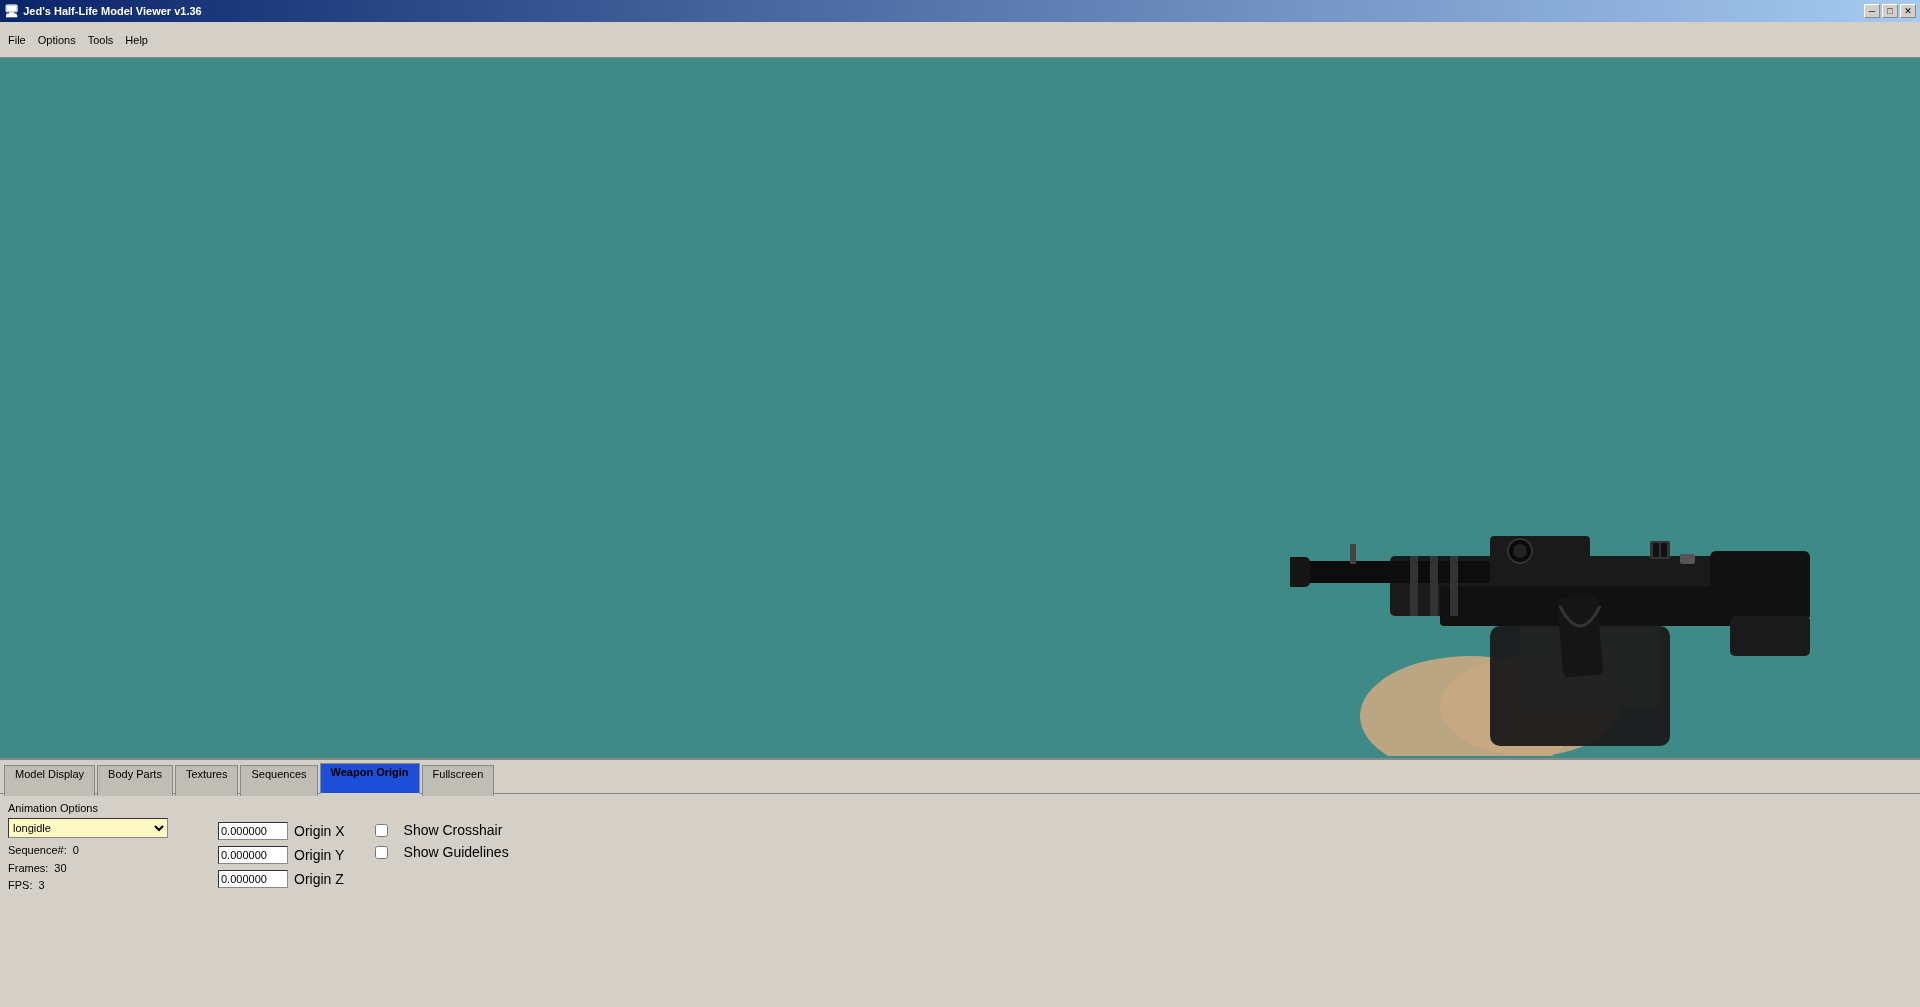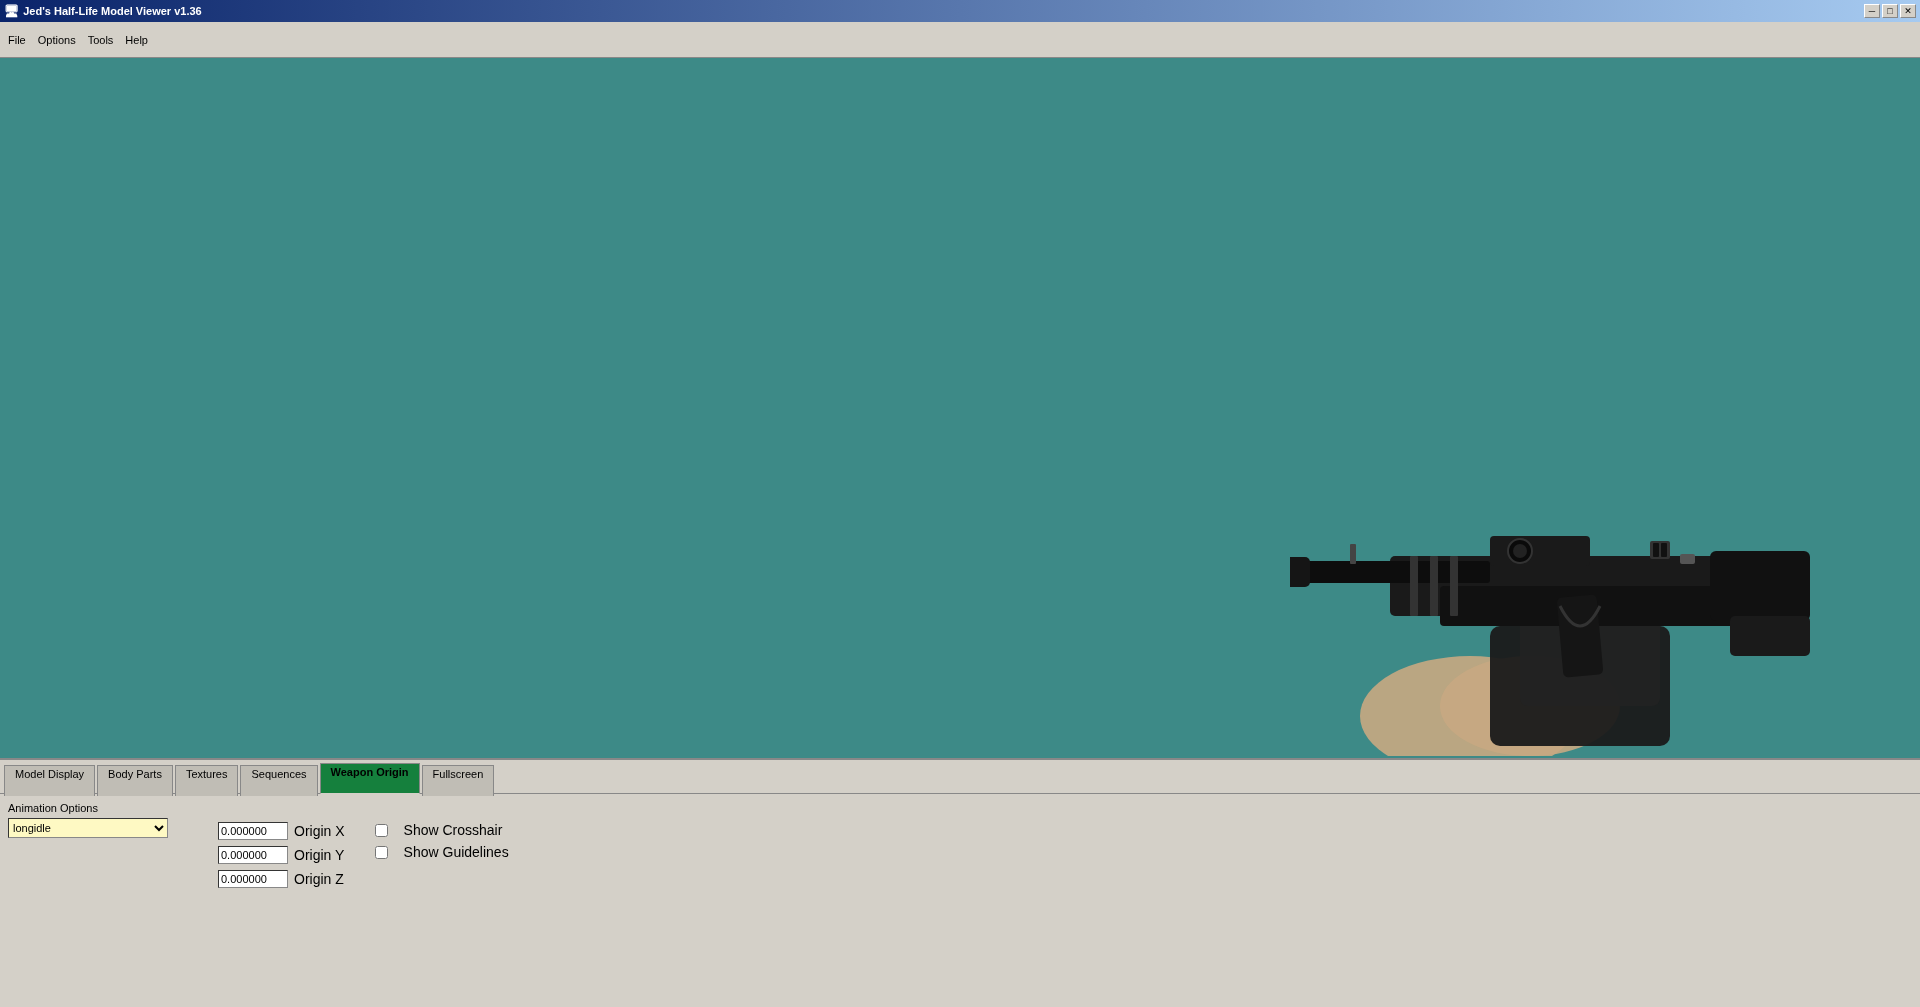--- a/index.html
+++ b/index.html
@@ -77,21 +77,21 @@
       border: 1px solid #888;
       border-bottom: none;
       background: #d4d0c8;
       cursor: pointer;
       font-size: 11px;
       margin-right: 2px;
       position: relative;
       top: 1px;
     }
     .tab.active {
-      background: #15803d;
+      background: #1d4ed8;
       border-bottom: 1px solid #d4d0c8;
       font-weight: bold;
       z-index: 2;
     }
     .tab:not(.active) { background: #c0bdb5; top: 3px; }
 
     #tab-content {
       padding: 8px;
       height: 243px;
       overflow: hidden;
@@ -248,20 +248,34 @@
       <div id="anim-section">
         <div class="section-label">Animation Options</div>
         <select class="dropdown-select">
           <option>longidle</option>
           <option>idle</option>
           <option>deploy</option>
           <option>reload</option>
           <option>shoot1</option>
           <option>shoot2</option>
         </select>
+        <div class="anim-info">
+          <div class="form-row">
+            <span>Sequence#:</span>
+            <span>0</span>
+          </div>
+          <div class="form-row">
+            <span>Frames:</span>
+            <span>30</span>
+          </div>
+          <div class="form-row">
+            <span>FPS:</span>
+            <span>3</span>
+          </div>
+        </div>
       </div>
 
       <div id="origin-section" style="display:flex; flex-direction:column; gap:6px; margin-top:20px;">
         <div class="form-row">
           <input type="text" class="form-input" value="0.000000" style="">
           <span class="form-label">Origin X</span>
         </div>
         <div class="form-row">
           <input type="text" class="form-input" value="0.000000" style="">
           <span class="form-label">Origin Y</span>

